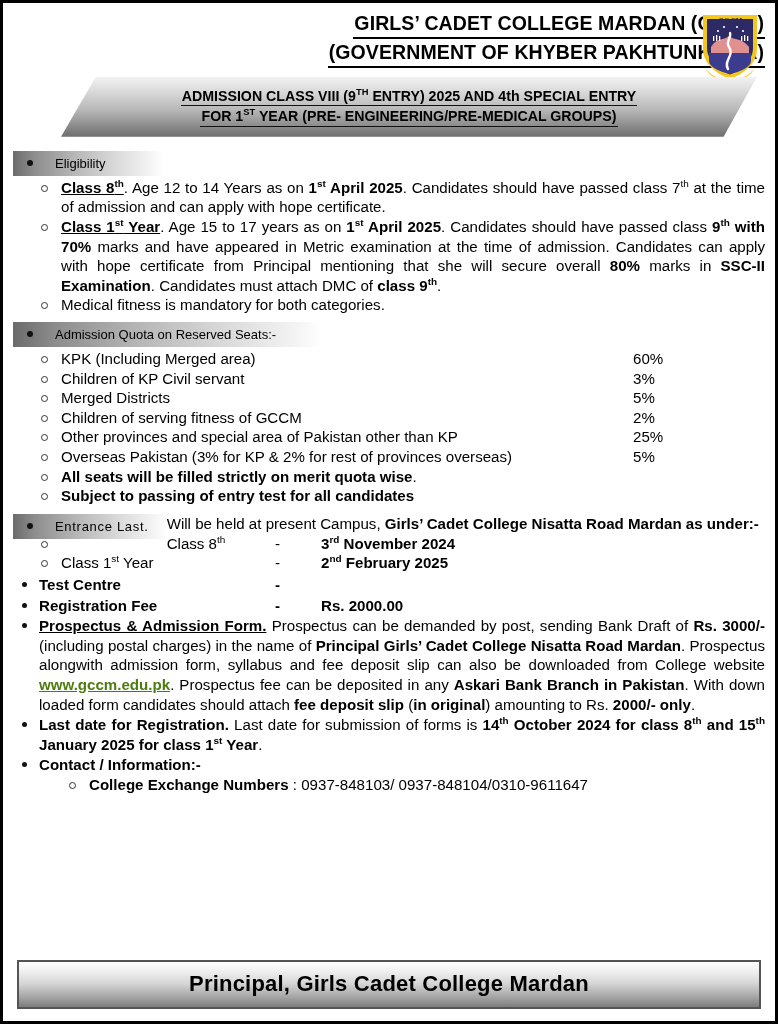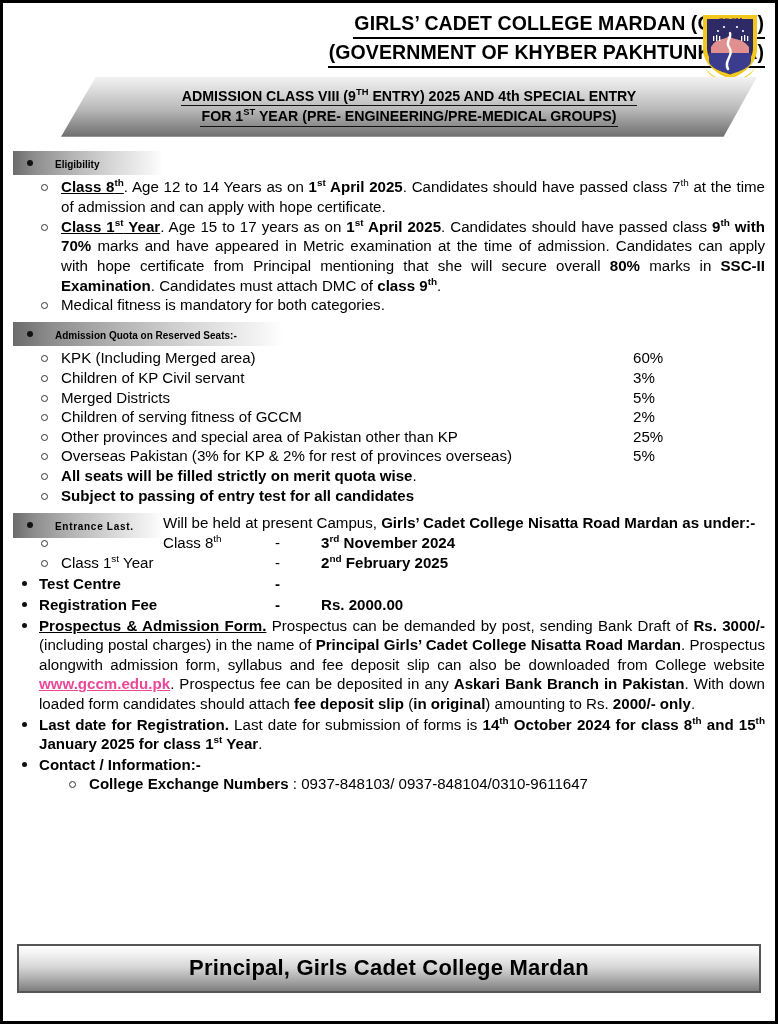--- a/index.html
+++ b/index.html
@@ -93,22 +93,22 @@
     min-width: 150px;
   }
   .chip .bullet {
     display: inline-block;
     width: 6px; height: 6px;
     background: #111; border-radius: 50%;
     vertical-align: 2px;
     margin-right: 22px;
   }
   .chip .chip-label {
-    font-weight: bold;
-    font-size: 10px;
+    font-weight: normal;
+    font-size: 13px;
   }
   .chip.wide { padding-right: 46px; }
   .chip.et { padding-right: 18px; }
   .chip.et .chip-label { letter-spacing: 0.7px; }
 
   
   .chip-inline-row {
     display: block;
     position: relative;
   }
@@ -179,28 +179,28 @@
     top: 0;
     font-weight: normal;
   }
 
   
   .dash-row { position: relative; }
   .dash-row .dash { position: absolute; left: 262px; }
   .dash-row .dval { position: absolute; left: 308px; white-space: nowrap; }
 
   .link {
-    color: #ec4899;
+    color: #4d7c0f;
     font-weight: bold;
   }
 
   
   .footer-wrap {
     position: absolute;
-    left: 14px; right: 14px; bottom: 28px;
+    left: 14px; right: 14px; bottom: 12px;
   }
   .footer-bar {
     border: 2px solid #555;
     background: linear-gradient(to bottom, #ffffff 0%, #f2f2f2 18%, #d5d5d5 48%, #a8a8a8 76%, #7d7d7d 100%);
     text-align: center;
     padding: 9px 0 10px 0;
   }
   .footer-text {
     font-size: 22px;
     font-weight: bold;

